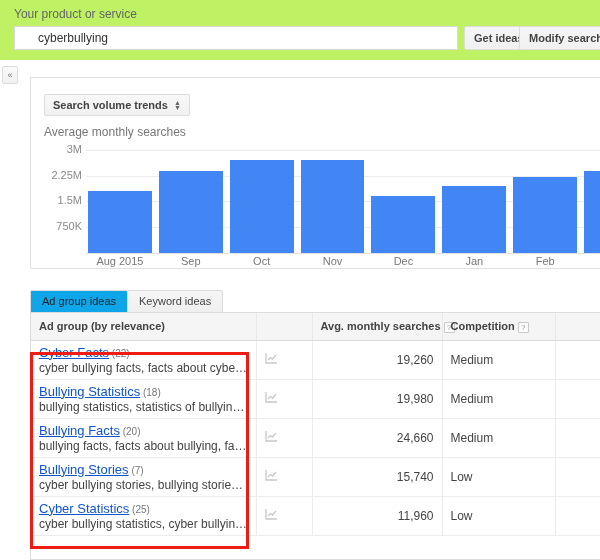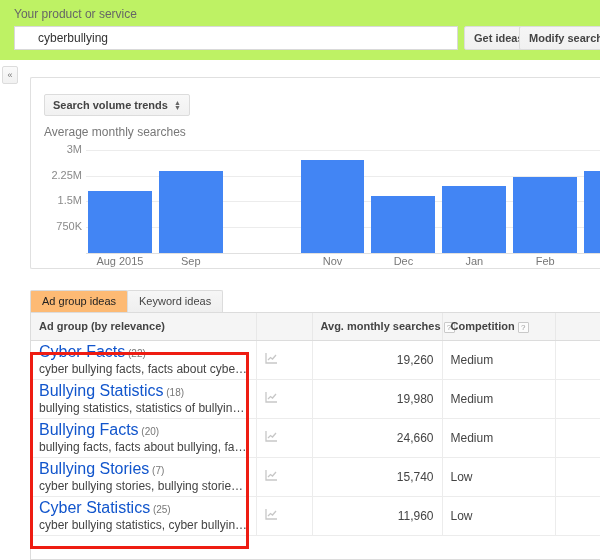--- a/index.html
+++ b/index.html
@@ -136,21 +136,21 @@
     line-height: 21px;
     border: 1px solid #dcdcdc;
     border-bottom: none;
     background: linear-gradient(#f6f6f6, #efefef);
     color: #444;
     cursor: pointer;
     border-radius: 2px 2px 0 0;
     margin-right: -1px;
   }
   .tab.active {
-    background: #fdba74;
+    background: #0ea5e9;
     color: #222;
     font-weight: normal;
     z-index: 2;
   }
 
   
   #table-wrap {
     position: absolute; left: 30px; top: 312px;
     width: 585px; height: 248px;
     border: 1px solid #dcdcdc;
@@ -199,23 +199,24 @@
     padding: 0 8px;
     vertical-align: middle;
     color: #444;
   }
   td.col-adgroup { padding-left: 9px; }
   td.col-icon { text-align: left; padding-left: 8px; }
   td.col-num { text-align: right; font-size: 12px; color: #444; }
   td.col-comp { font-size: 12px; color: #444; }
   .ag-title {
     color: #1155cc;
-    font-size: 16px;
+    font-size: 13px;
     cursor: pointer;
     display: inline;
+    text-decoration: underline;
   }
   .ag-count {
     color: #777;
     font-size: 10px;
   }
   .ag-kw {
     color: #444;
     font-size: 12px;
     white-space: nowrap;
     overflow: hidden;
@@ -273,20 +274,24 @@
     <div id="axis-line"></div>
     <div id="bars">
         <div class="bar-col" style="left: 0px; width: 63.8725px;">
           <div class="bar" title="Aug 2015" style="height: 61.875px; background: rgb(66, 133, 244);"></div>
           <div class="bar-label" style="left: 0px; width: 63.8725px;">Aug 2015</div>
         </div>
         <div class="bar-col" style="left: 70.8725px; width: 63.8725px;">
           <div class="bar" title="Sep" style="height: 82.5px; background: rgb(66, 133, 244);"></div>
           <div class="bar-label" style="left: 0px; width: 63.8725px;">Sep</div>
         </div>
+        <div class="bar-col" style="left: 141.745px; width: 63.8725px;">
+          <div class="bar" title="Oct" style="height: 92.8125px; background: rgb(66, 133, 244);"></div>
+          <div class="bar-label" style="left: 0px; width: 63.8725px;">Oct</div>
+        </div>
         <div class="bar-col" style="left: 283.49px; width: 63.8725px;">
           <div class="bar" title="Dec" style="height: 56.7188px; background: rgb(66, 133, 244);"></div>
           <div class="bar-label" style="left: 0px; width: 63.8725px;">Dec</div>
         </div>
         <div class="bar-col" style="left: 212.617px; width: 63.8725px;">
           <div class="bar" title="Nov" style="height: 92.8125px; background: rgb(66, 133, 244);"></div>
           <div class="bar-label" style="left: 0px; width: 63.8725px;">Nov</div>
         </div>
         <div class="bar-col" style="left: 354.362px; width: 63.8725px;">
           <div class="bar" title="Jan" style="height: 67.0312px; background: rgb(66, 133, 244);"></div>

